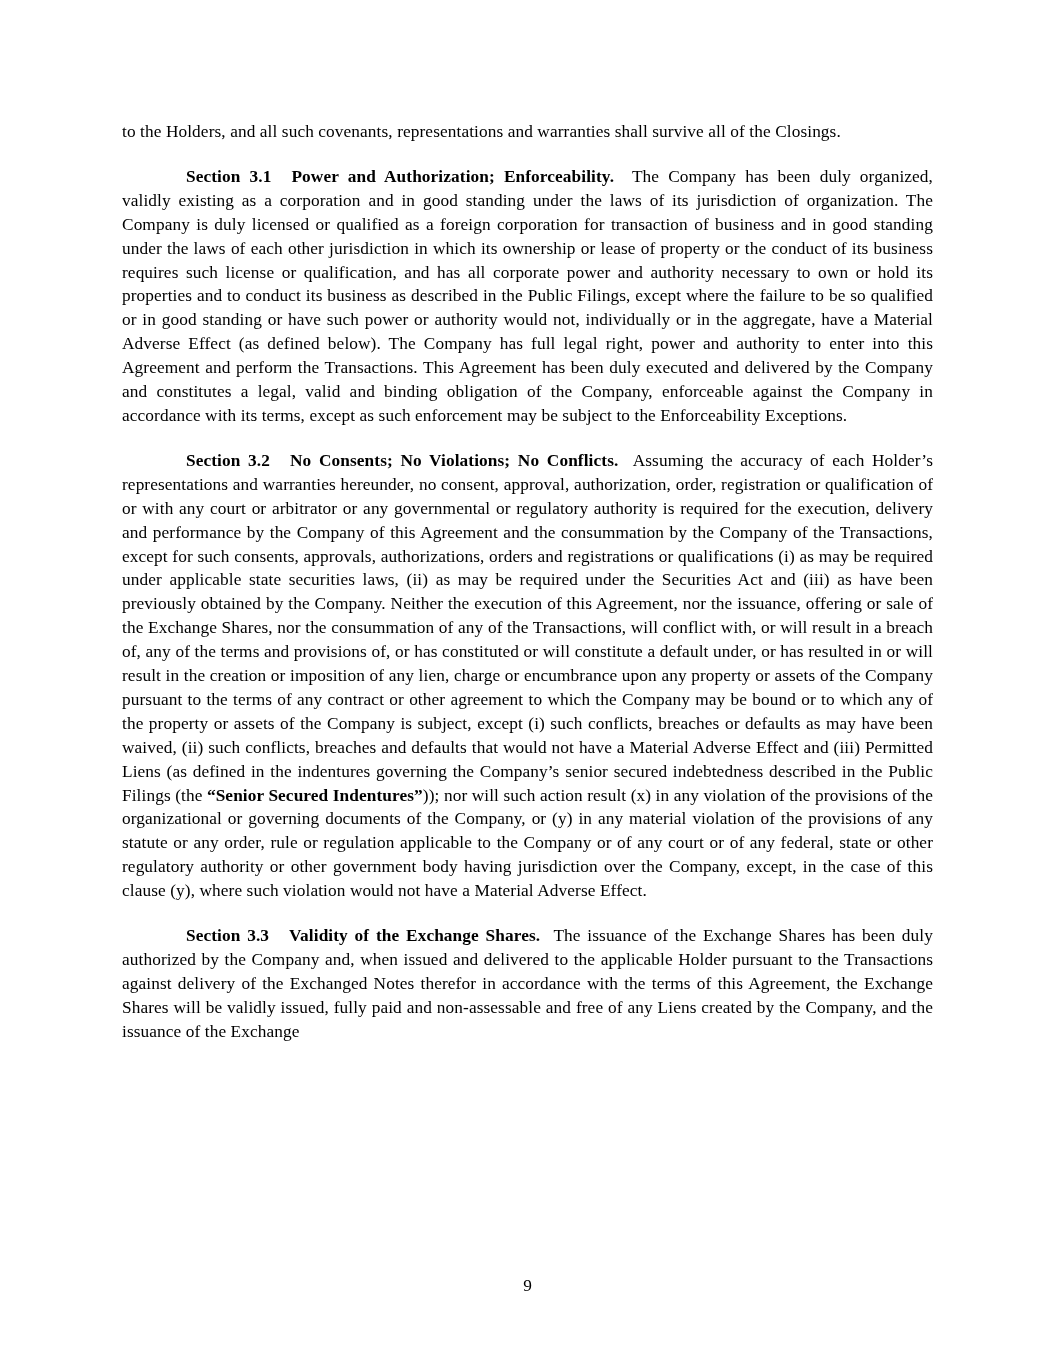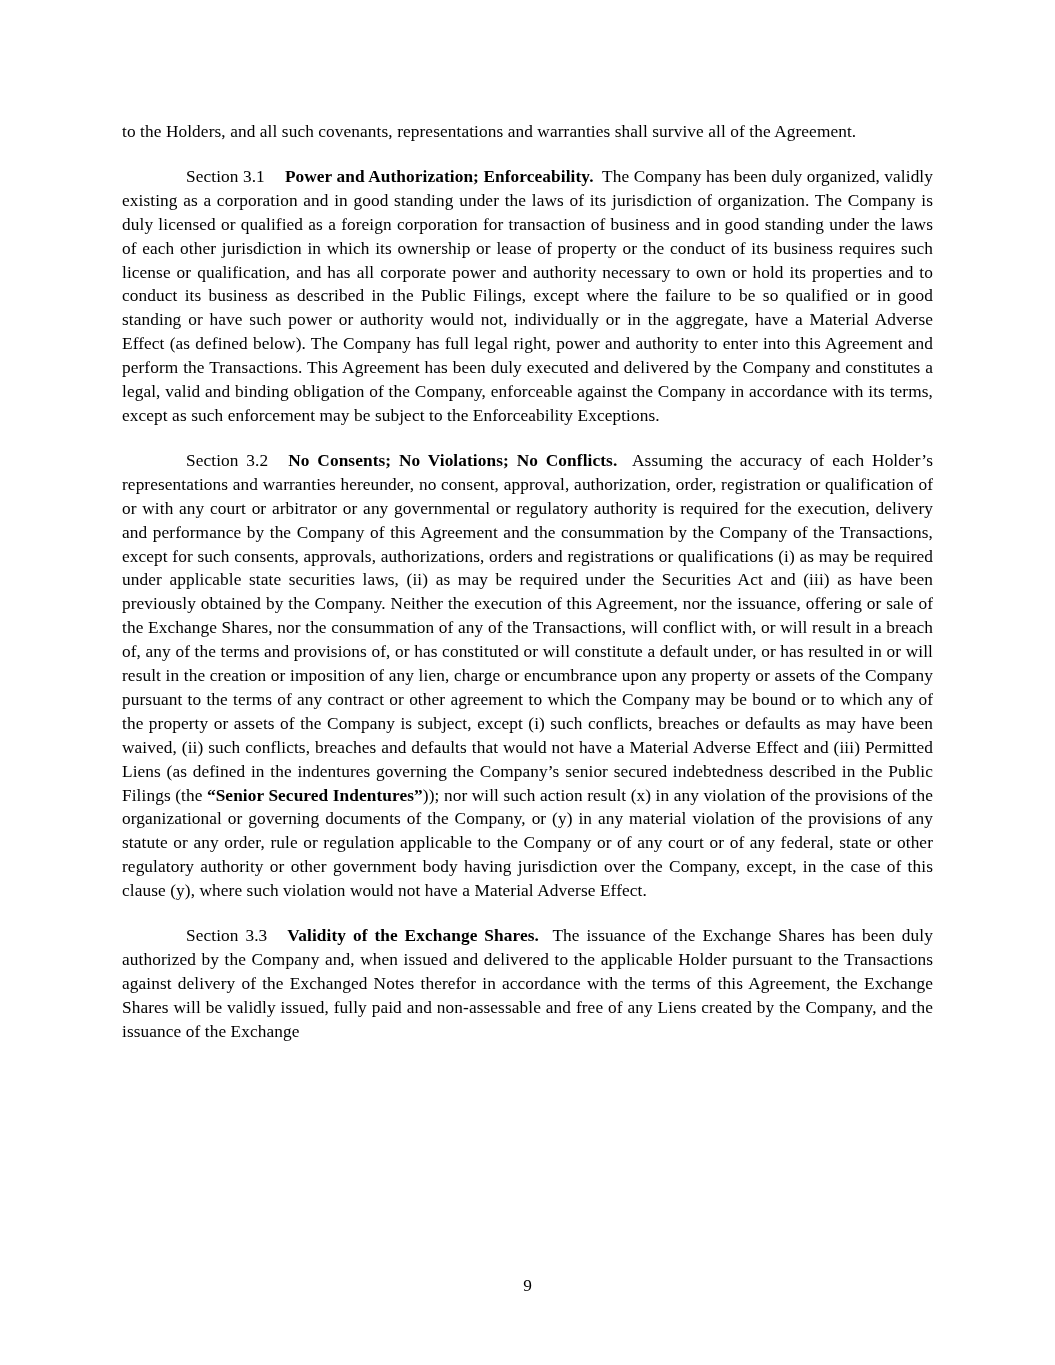--- a/index.html
+++ b/index.html
@@ -26,21 +26,21 @@
     margin: 0 0 21px 0;
     font-size: 17.3px;
     line-height: 23.9px;
     text-align: justify;
     letter-spacing: 0.1px;
   }
   .para.indent {
     text-indent: 64px;
   }
   .sec-num {
-    font-weight: normal;
+    font-weight: bold;
     margin-right: 20px;
   }
   .sec-title {
     font-weight: bold;
     text-underline-offset: 3px;
     text-decoration-thickness: 1.5px;
   }
   .b {
     font-weight: bold;
   }
@@ -53,21 +53,21 @@
     font-size: 17.3px;
     line-height: 24px;
   }
 </style>
 </head>
 <body>
 
 <div class="page">
   <div class="content">
 
-    <p class="para"><span>to the Holders, and all such covenants, representations and warranties shall survive all of the Agreement.</span></p>
+    <p class="para"><span>to the Holders, and all such covenants, representations and warranties shall survive all of the Closings.</span></p>
 
     <p class="para indent"><span class="sec-num">Section 3.1</span><span class="sec-title">Power and Authorization; Enforceability</span><span class="b">.</span><span>&nbsp; The Company has been duly organized, validly existing as a corporation and in good standing under the laws of its jurisdiction of organization. The Company is duly licensed or qualified as a foreign corporation for transaction of business and in good standing under the laws of each other jurisdiction in which its ownership or lease of property or the conduct of its business requires such license or qualification, and has all corporate power and authority necessary to own or hold its properties and to conduct its business as described in the Public Filings, except where the failure to be so qualified or in good standing or have such power or authority would not, individually or in the aggregate, have a Material Adverse Effect (as defined below). The Company has full legal right, power and authority to enter into this Agreement and perform the Transactions. This Agreement has been duly executed and delivered by the Company and constitutes a legal, valid and binding obligation of the Company, enforceable against the Company in accordance with its terms, except as such enforcement may be subject to the Enforceability Exceptions.</span></p>
 
     <p class="para indent"><span class="sec-num">Section 3.2</span><span class="sec-title">No Consents; No Violations; No Conflicts</span><span class="b">.</span><span>&nbsp; Assuming the accuracy of each Holder’s representations and warranties hereunder, no consent, approval, authorization, order, registration or qualification of or with any court or arbitrator or any governmental or regulatory authority is required for the execution, delivery and performance by the Company of this Agreement and the consummation by the Company of the Transactions, except for such consents, approvals, authorizations, orders and registrations or qualifications (i) as may be required under applicable state securities laws, (ii) as may be required under the Securities Act and (iii) as have been previously obtained by the Company. Neither the execution of this Agreement, nor the issuance, offering or sale of the Exchange Shares, nor the consummation of any of the Transactions, will conflict with, or will result in a breach of, any of the terms and provisions of, or has constituted or will constitute a default under, or has resulted in or will result in the creation or imposition of any lien, charge or encumbrance upon any property or assets of the Company pursuant to the terms of any contract or other agreement to which the Company may be bound or to which any of the property or assets of the Company is subject, except (i) such conflicts, breaches or defaults as may have been waived, (ii) such conflicts, breaches and defaults that would not have a Material Adverse Effect and (iii) Permitted Liens (as defined in the indentures governing the Company’s senior secured indebtedness described in the Public Filings (the </span><span class="b">“Senior Secured Indentures”</span><span>)); nor will such action result (x) in any violation of the provisions of the organizational or governing documents of the Company, or (y) in any material violation of the provisions of any statute or any order, rule or regulation applicable to the Company or of any court or of any federal, state or other regulatory authority or other government body having jurisdiction over the Company, except, in the case of this clause (y), where such violation would not have a Material Adverse Effect.</span></p>
 
     <p class="para indent"><span class="sec-num">Section 3.3</span><span class="sec-title">Validity of the Exchange Shares</span><span class="b">.</span><span>&nbsp; The issuance of the Exchange Shares has been duly authorized by the Company and, when issued and delivered to the applicable Holder pursuant to the Transactions against delivery of the Exchanged Notes therefor in accordance with the terms of this Agreement, the Exchange Shares will be validly issued, fully paid and non-assessable and free of any Liens created by the Company, and the issuance of the Exchange</span></p>
 
   </div>
 
   <div class="page-number">9</div>

